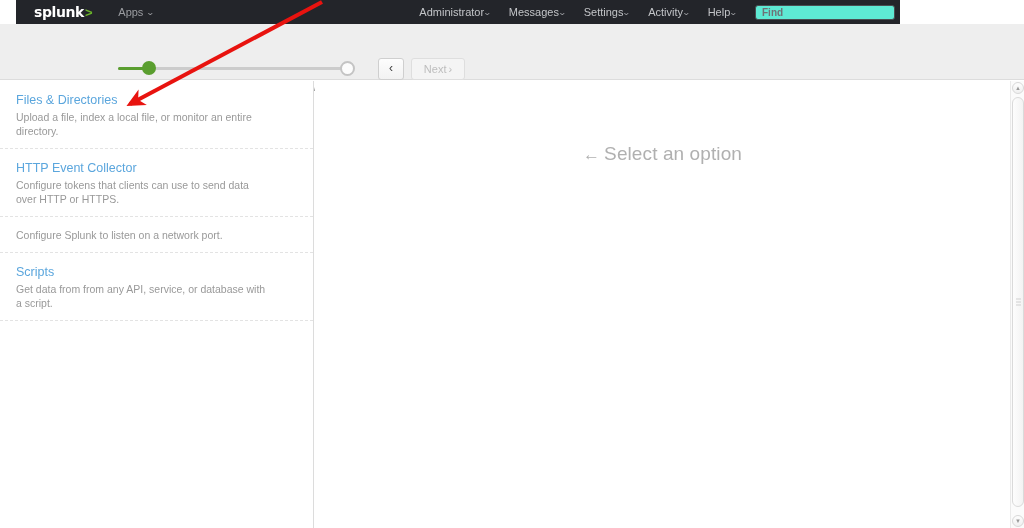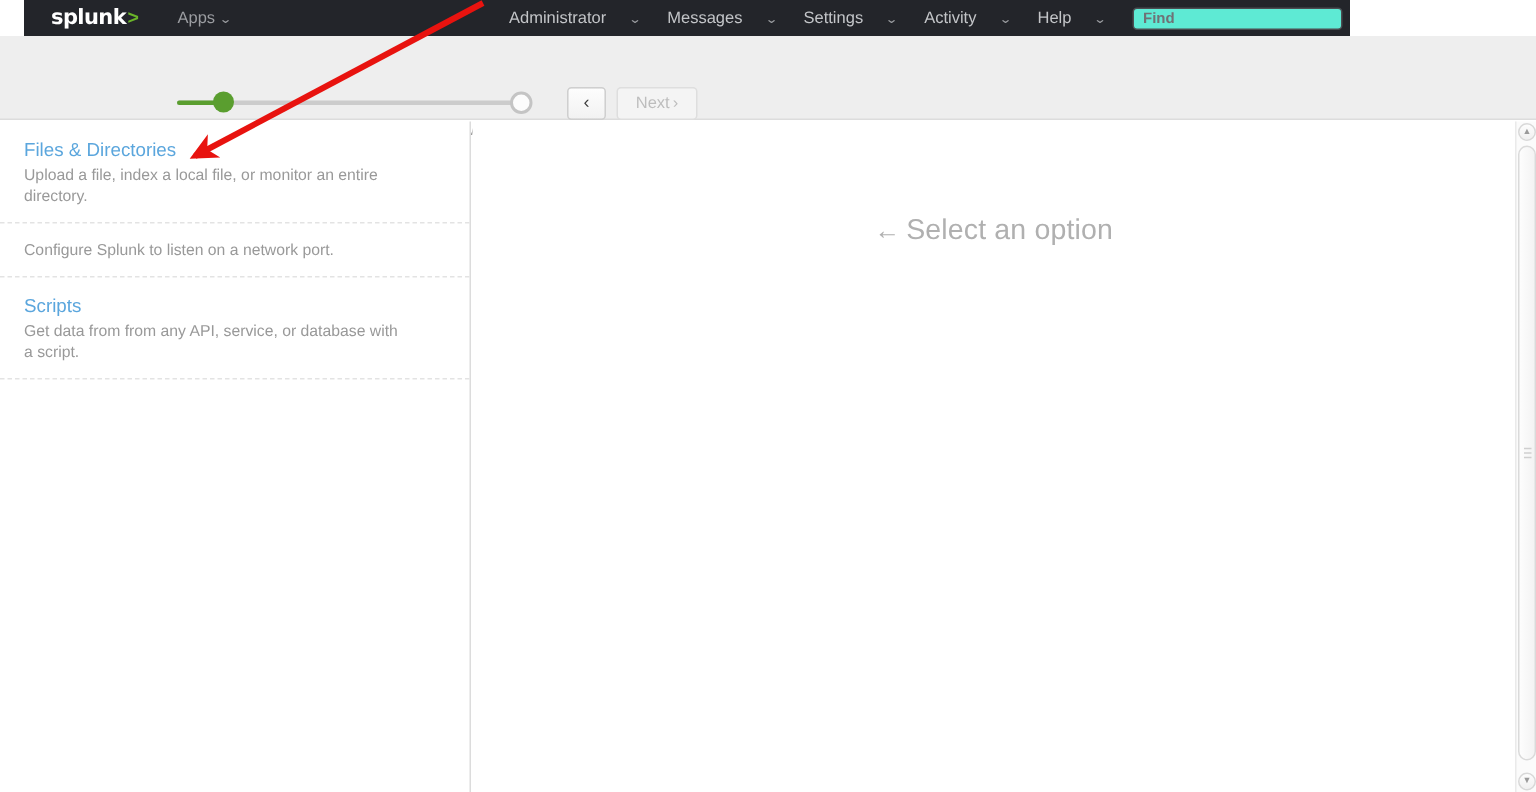--- a/index.html
+++ b/index.html
@@ -64,21 +64,21 @@
     height: 24px;
     display: flex;
     align-items: center;
   }
   .nav-item {
     color: #c3c5c8;
     font-size: 11px;
     margin-right: 18px;
     display: flex;
     align-items: center;
-    gap: 16px;
+    gap: 0;
     cursor: pointer;
     white-space: nowrap;
   }
   .caret {
     display: inline-block;
     font-size: 8px;
     line-height: 1;
     transform: scaleX(1.35);
     color: #9b9da1;
     position: relative;
@@ -387,20 +387,24 @@
       </div>
     </div>
   </div>
 
   <div class="sidebar">
     <div class="src-item">
       <div class="src-title">Files &amp; Directories</div>
       <div class="src-desc">Upload a file, index a local file, or monitor an entire directory.</div>
     </div>
     <div class="src-item">
+      <div class="src-title">HTTP Event Collector</div>
+      <div class="src-desc">Configure tokens that clients can use to send data over HTTP or HTTPS.</div>
+    </div>
+    <div class="src-item">
       <div class="src-desc">Configure Splunk to listen on a network port.</div>
     </div>
     <div class="src-item">
       <div class="src-title">Scripts</div>
       <div class="src-desc">Get data from from any API, service, or database with a script.</div>
     </div>
   </div>
 
   <div class="content">
     <div class="select-option">

